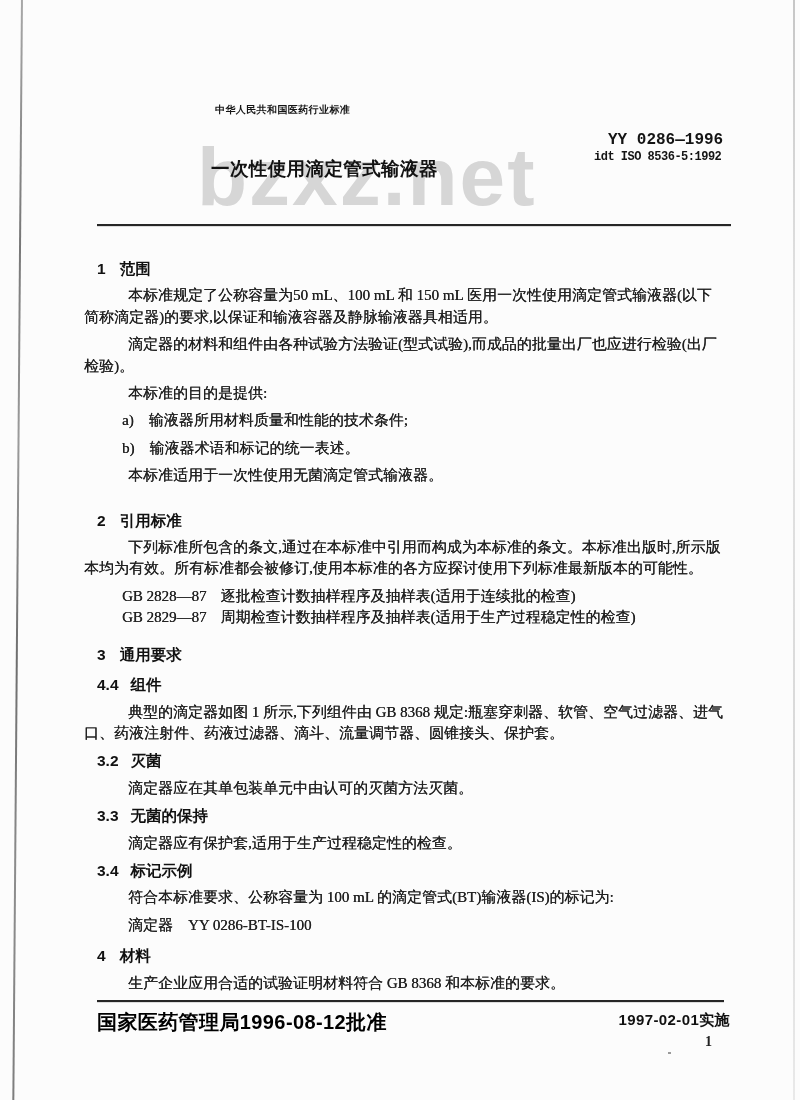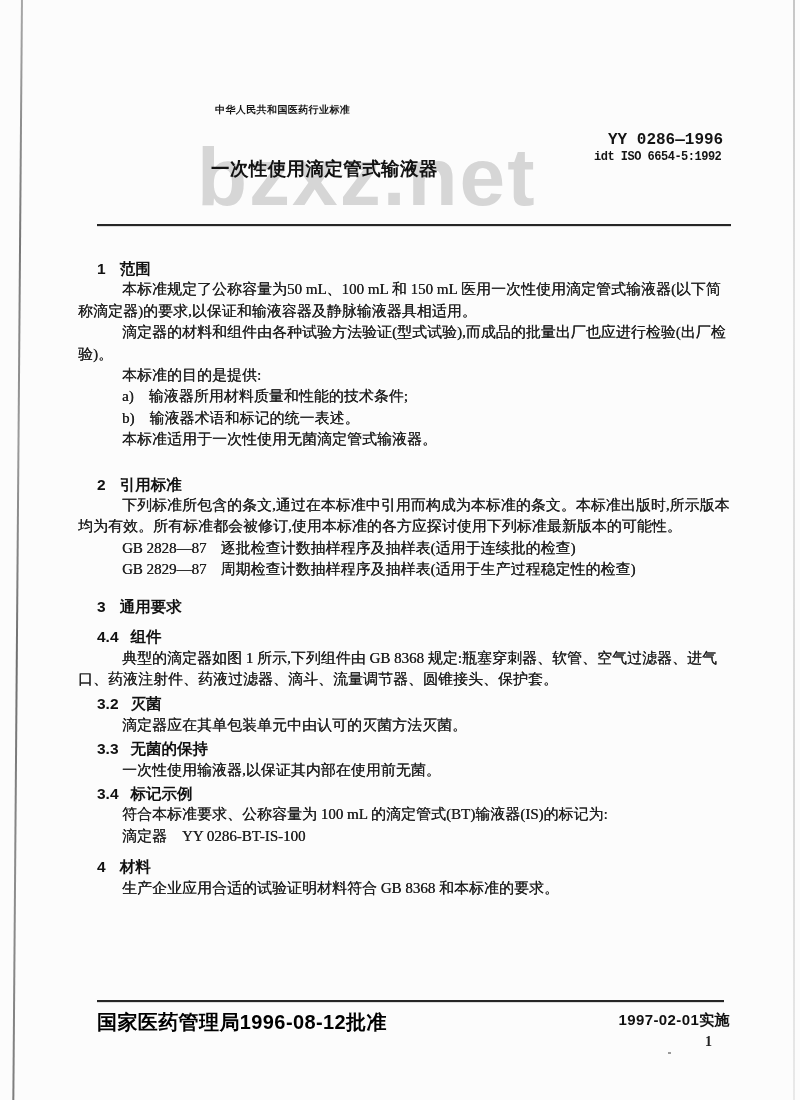--- a/index.html
+++ b/index.html
@@ -48,21 +48,21 @@
   }
   .rule { position:absolute; left:97px; height:2.4px; background:#262626; z-index:2;
           box-shadow:0 0.5px 0 rgba(0,0,0,.25); }
   .rule-top { top:224px; width:634px; }
   .rule-bottom { top:1000px; width:627px; }
   
   .bodytext {
     position:absolute; left:78px; top:250px; width:654px; z-index:2;
     font-size:15px; line-height:21.4px; color:#222;
   }
-  .bodytext p { margin:0; text-shadow:0.25px 0 0 currentColor; }
+  .bodytext p { margin:6px; text-shadow:0.25px 0 0 currentColor; }
   .bodytext p.ind { text-indent:44px; }
   .bodytext p.lst { margin-left:44px; }
   .h1, .h3 {
     font-family:"Liberation Sans", sans-serif; font-weight:bold;
     font-size:15.5px; line-height:21.4px; color:#111; margin-left:19px;
   }
   .h1 .htitle { margin-left:14px; }
   .h3 .htitle { margin-left:12px; }
   .ref { margin-left:44px; line-height:21.4px; text-shadow:0.25px 0 0 currentColor; }
   .ref .refname { margin-left:14px; }
@@ -99,21 +99,21 @@
 
 <div class="page">
   <div class="edge-left"></div>
   <div class="edge-right"></div>
   <div class="speck"></div>
 
   <div class="watermark">bzxz.net</div>
 
   <div class="org-line">中华人民共和国医药行业标准</div>
   <div class="std-no">YY 0286—1996</div>
-  <div class="idt-line">idt ISO 6654-5:1992</div>
+  <div class="idt-line">idt ISO 8536-5:1992</div>
   <div class="doc-title">一次性使用滴定管式输液器</div>
   <div class="rule rule-top"></div>
 
   <div class="bodytext">
 
     <div class="h1 mt-h1s1"><span class="hnum">1</span><span class="htitle">范围</span></div>
     <p class="ind mt-p1">本标准规定了公称容量为50 mL、100 mL 和 150 mL 医用一次性使用滴定管式输液器(以下简称滴定器)的要求,以保证和输液容器及静脉输液器具相适用。</p>
     <p class="ind">滴定器的材料和组件由各种试验方法验证(型式试验),而成品的批量出厂也应进行检验(出厂检验)。</p>
     <p class="ind">本标准的目的是提供:</p>
     <p class="lst">a)　输液器所用材料质量和性能的技术条件;</p>
@@ -127,21 +127,21 @@
 
     <div class="h1 mt-h1s3"><span class="hnum">3</span><span class="htitle">通用要求</span></div>
 
     <div class="h3 mt-sub1"><span class="hnum">4.4</span><span class="htitle">组件</span></div>
     <p class="ind mt-sub1p">典型的滴定器如图 1 所示,下列组件由 GB 8368 规定:瓶塞穿刺器、软管、空气过滤器、进气口、药液注射件、药液过滤器、滴斗、流量调节器、圆锥接头、保护套。</p>
 
     <div class="h3 mt-sub"><span class="hnum">3.2</span><span class="htitle">灭菌</span></div>
     <p class="ind">滴定器应在其单包装单元中由认可的灭菌方法灭菌。</p>
 
     <div class="h3 mt-sub2"><span class="hnum">3.3</span><span class="htitle">无菌的保持</span></div>
-    <p class="ind">一次性使用输液器,以保证其内部在使用前无菌。</p>
+    <p class="ind">滴定器应有保护套,适用于生产过程稳定性的检查。</p>
 
     <div class="h3 mt-sub2"><span class="hnum">3.4</span><span class="htitle">标记示例</span></div>
     <p class="ind">符合本标准要求、公称容量为 100 mL 的滴定管式(BT)输液器(IS)的标记为:</p>
     <p class="ind">滴定器　YY 0286-BT-IS-100</p>
 
     <div class="h1 mt-h1s4"><span class="hnum">4</span><span class="htitle">材料</span></div>
     <p class="ind mt-p4">生产企业应用合适的试验证明材料符合 GB 8368 和本标准的要求。</p>
 
   </div>
 

